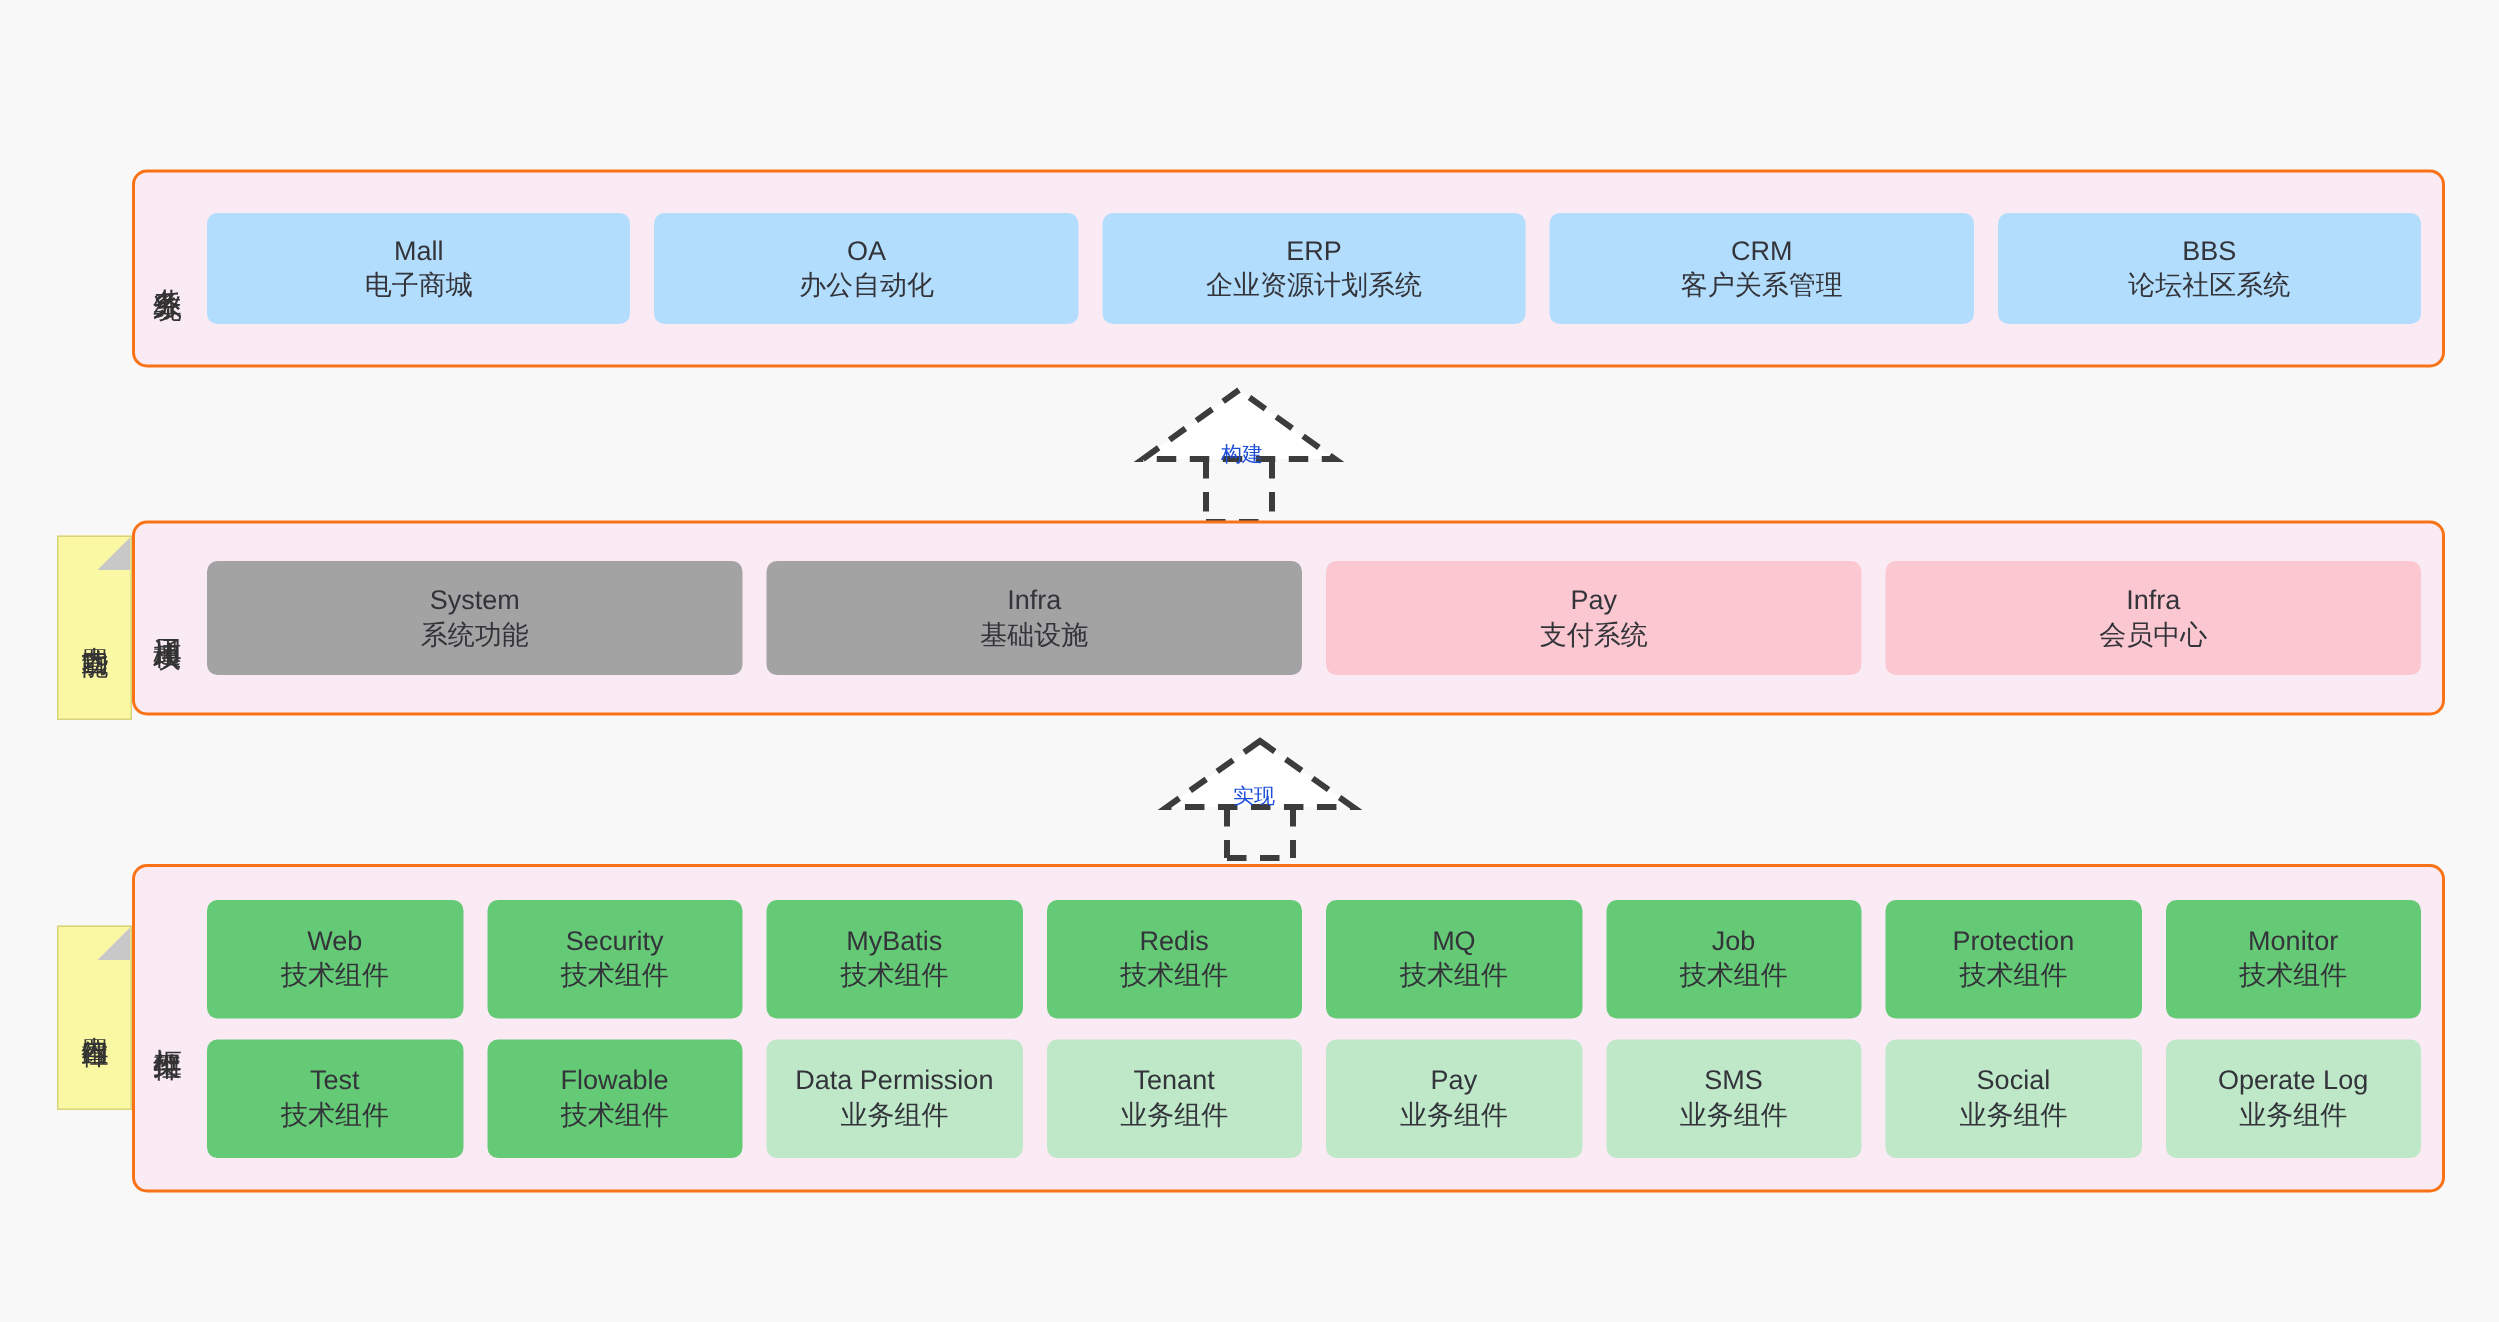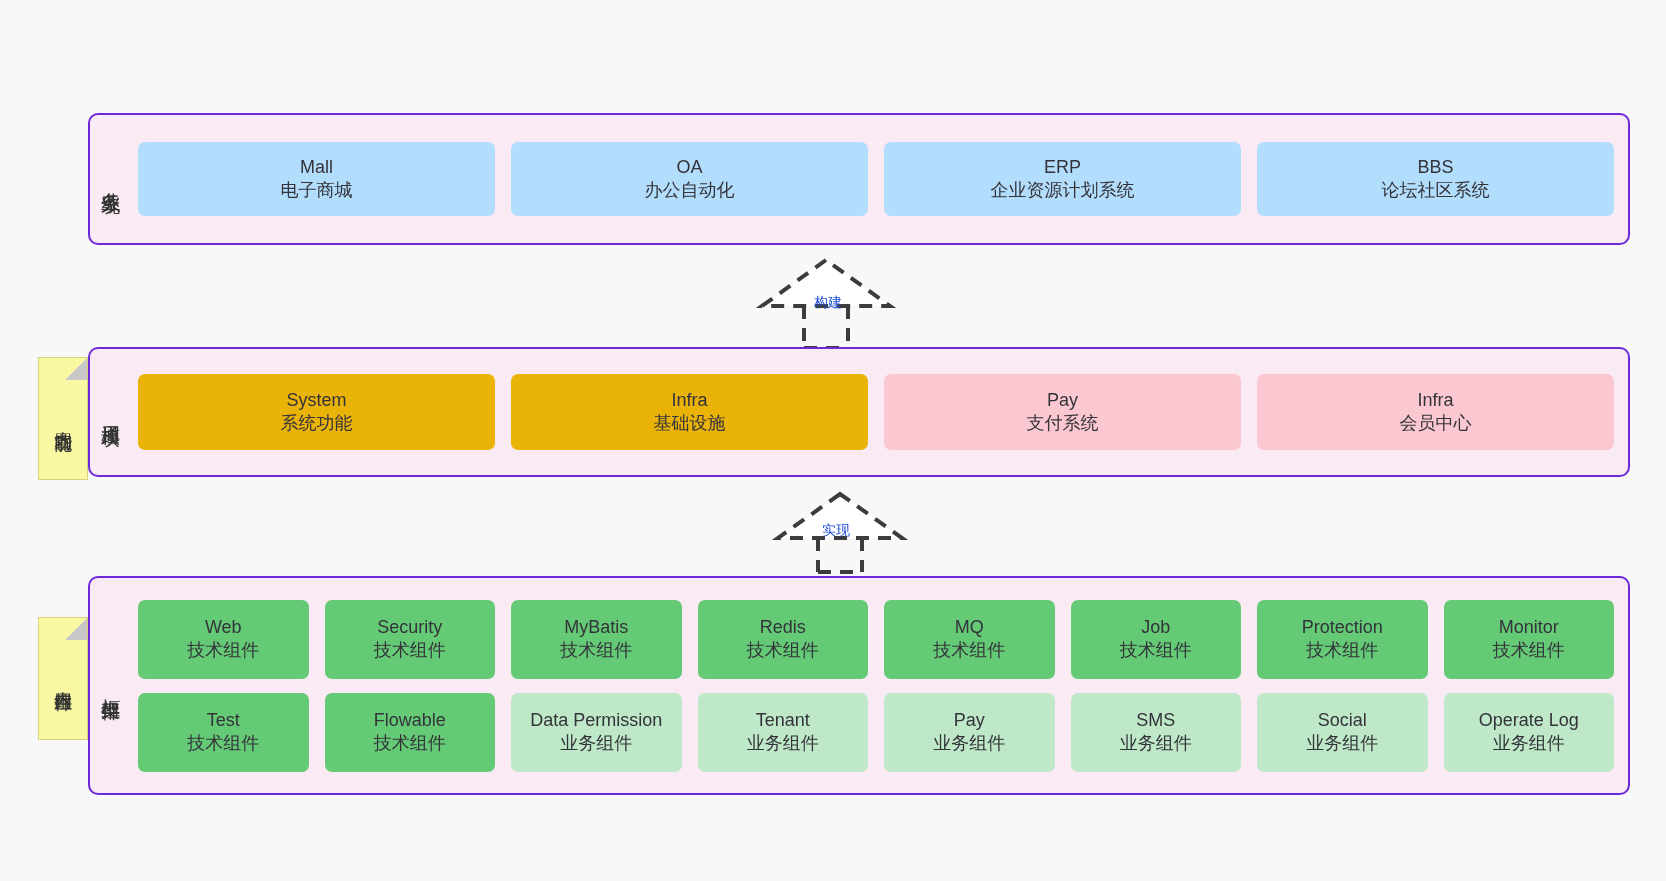--- a/index.html
+++ b/index.html
@@ -11,21 +11,21 @@
     overflow:hidden;
     position:relative;
   }
   .stage{position:absolute;left:0;top:0;width:1666px;height:881px;}
 
   
   .layer{
     position:absolute;
     box-sizing:border-box;
     background:#f9eaf4;
-    border:2px solid #6d28d9;
+    border:2px solid #f97316;
     border-radius:10px;
     display:flex;
     align-items:stretch;
   }
   .layer-title{
     width:42px;
     flex:0 0 42px;
     display:flex;
     align-items:center;
     justify-content:center;
@@ -65,21 +65,21 @@
     font-size:18px;
     line-height:1.28;
     color:#33333a;
     padding:6px 4px;
     min-height:0;
   }
   .cell .t1{white-space:normal;}
   .cell .t2{white-space:nowrap;}
 
   .blue   {background:#b3ddfc;}
-  .red    {background:#eab308;text-align:right;}
+  .red    {background:#a3a3a3;text-align:right;}
   .pink   {background:#fbc8d1;}
   .green  {background:#65ca76;}
   .mint   {background:#bfe8c8;}
 
   
   #layer-business{left:88px;  top:113px; width:1542px; height:132px;}
   #layer-business .row{height:74px;}
 
   #layer-common{left:88px;  top:347px; width:1542px; height:130px;}
   #layer-common .row{height:76px;}
@@ -150,20 +150,24 @@
         </div>
         <div class="cell blue">
           <span class="t1">OA</span>
           <span class="t2">办公自动化</span>
         </div>
         <div class="cell blue">
           <span class="t1">ERP</span>
           <span class="t2">企业资源计划系统</span>
         </div>
         <div class="cell blue">
+          <span class="t1">CRM</span>
+          <span class="t2">客户关系管理</span>
+        </div>
+        <div class="cell blue">
           <span class="t1">BBS</span>
           <span class="t2">论坛社区系统</span>
         </div>
       </div>
     </div>
   </div>
 
   <div class="arrow" id="arrow-build">
     <svg width="150" height="90" viewBox="0 0 150 90" aria-hidden="true">
 

